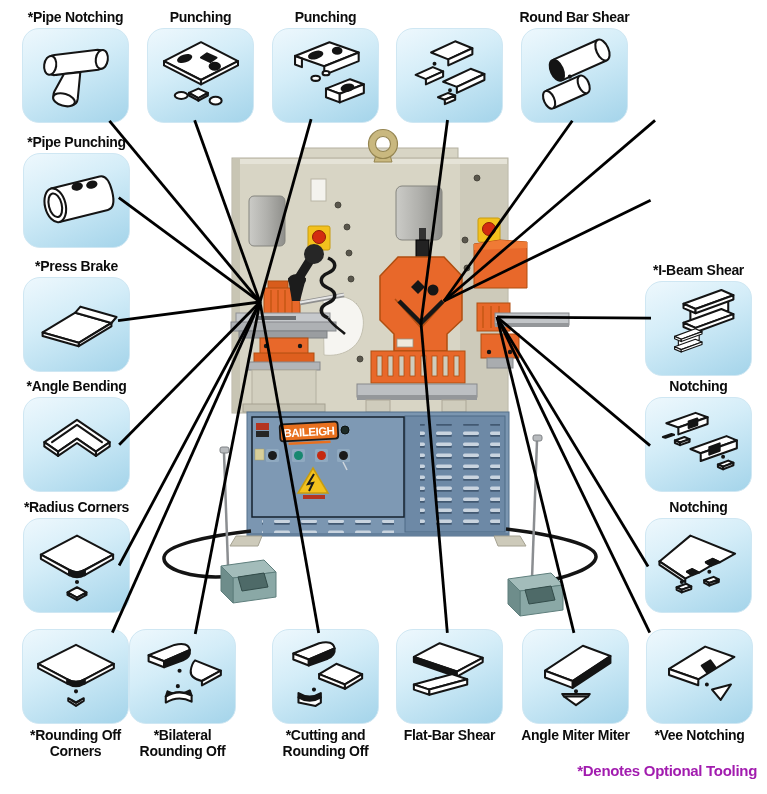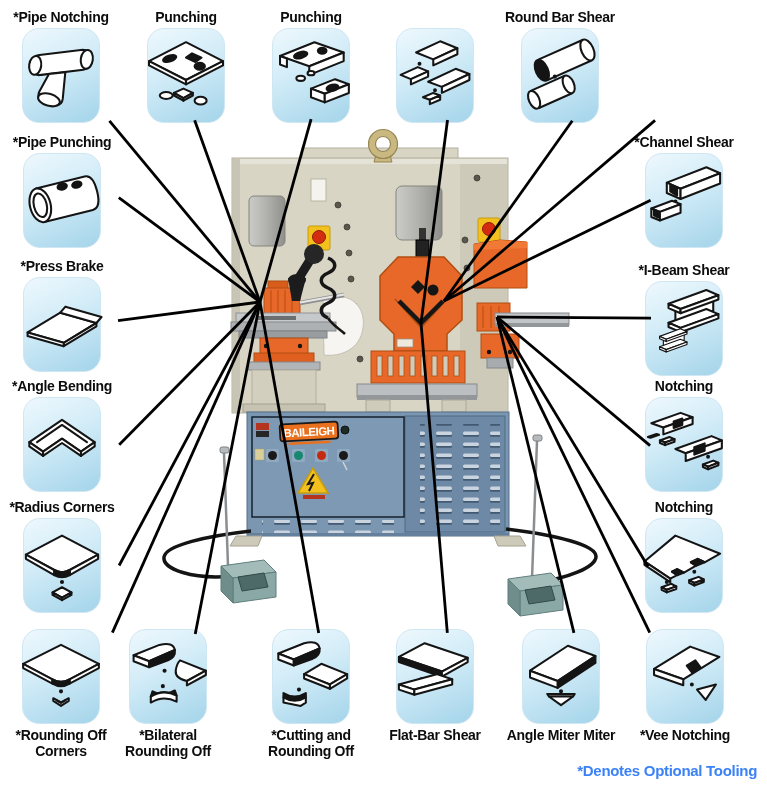--- a/index.html
+++ b/index.html
@@ -1,40 +1,40 @@
 <!DOCTYPE html>
 <html><head>
 <meta charset="utf-8">
 <style>
   html,body{margin:0;padding:0;background:#fff;}
   #stage{position:relative;width:767px;height:794px;overflow:hidden;background:#fff;
          font-family:"Liberation Sans",sans-serif;}
   #machine-svg{position:absolute;left:0;top:0;z-index:0;}
   #wires-svg{position:absolute;left:0;top:0;z-index:3;pointer-events:none;}
-  .tile{position:absolute;width:78px;height:95px;z-index:2;}
+  .tile{position:absolute;width:107px;height:95px;z-index:2;}
   .tile-box{position:absolute;inset:0;border-radius:17px;
             background:linear-gradient(155deg,#eef8fd 0%,#d4edf8 40%,#a4d4ea 100%);
             border:1px solid #cfe7f3;display:flex;align-items:center;justify-content:center;}
   .tile-label{position:absolute;left:50%;transform:translateX(-50%);width:176px;text-align:center;
               font-weight:bold;font-size:14px;line-height:16px;letter-spacing:-0.3px;color:#0c0c0c;
               white-space:pre-line;}
   .label-above{bottom:calc(100% + 3px);}
   .label-below{top:calc(100% + 3px);}
   
   .pos-t0{left:22px;top:28px}.pos-t1{left:147px;top:28px}.pos-t2{left:272px;top:28px}
   .pos-t3{left:396px;top:28px}.pos-t4{left:521px;top:28px}.pos-t5{left:645px;top:28px}
   
   .pos-l0{left:23px;top:153px}.pos-l1{left:23px;top:277px}.pos-l2{left:23px;top:397px}.pos-l3{left:23px;top:518px}
   
   .pos-r0{left:645px;top:153px}.pos-r1{left:645px;top:281px}.pos-r2{left:645px;top:397px}.pos-r3{left:645px;top:518px}
   
   .pos-b0{left:22px;top:629px}.pos-b1{left:129px;top:629px}.pos-b2{left:272px;top:629px}
   .pos-b3{left:396px;top:629px}.pos-b4{left:522px;top:629px}.pos-b5{left:646px;top:629px}
   #footnote{position:absolute;left:565px;top:762px;width:192px;text-align:right;z-index:2;
-            font-weight:bold;font-size:15px;letter-spacing:-0.3px;color:#3b82f6;}
+            font-weight:bold;font-size:15px;letter-spacing:-0.3px;color:#a21caf;}
 </style>
 </head>
 <body>
 
 <div id="stage">
 
   <svg id="machine-svg" width="767" height="794" viewBox="0 0 767 794">
     <defs>
       <pattern id="vents" width="27" height="11" patternUnits="userSpaceOnUse">
         <rect x="4" y="2.5" width="16" height="3.4" rx="1.7" fill="#c9d4df"></rect>
@@ -372,38 +372,20 @@
               <path d="M59 52 Q50 57 41 52 L41 58 Q50 63 59 58 Z" fill="#141414"></path>
               <circle cx="50" cy="66" r="1.2" fill="#141414"></circle>
               <polygon points="50,72 61,78 50,84 39,78"></polygon>
               <path d="M39 78 L39 81 L50 87 L50 84 Z"></path>
               <path d="M61 78 L61 81 L50 87 L50 84 Z"></path>
             </g>
           </svg></div>
       </div>
   </div>
 
-  <div class="tile pos-r0">
-    <div class="tile-label label-above">*Channel Shear</div>
-    <div class="tile-box">
-        <div><svg viewBox="0 0 100 90" width="86" height="78">
-            <g fill="#fff" stroke="#141414" stroke-width="2.4" stroke-linejoin="round" stroke-linecap="round">
-              <polygon points="30,26 76,8 92,15 46,33"></polygon>
-              <polygon points="30,26 46,33 46,45 30,38"></polygon>
-              <polygon points="46,33 92,15 92,27 46,45"></polygon>
-              <path d="M34 29 L42 33 L42 41 L34 36 Z" fill="#141414"></path>
-              <circle cx="40" cy="48" r="1.2" fill="#141414"></circle>
-              <polygon points="12,56 36,47 46,51 22,60"></polygon>
-              <polygon points="12,56 22,60 22,70 12,66"></polygon>
-              <polygon points="22,60 46,51 46,61 22,70"></polygon>
-              <path d="M15 58.5 L20 60.5 L20 66.5 L15 64 Z" fill="#141414"></path>
-            </g>
-          </svg></div>
-      </div>
-  </div>
   <div class="tile pos-r1">
     <div class="tile-label label-above">*I-Beam Shear</div>
     <div class="tile-box">
         <div><svg viewBox="0 0 100 90" width="86" height="78">
             <g fill="#fff" stroke="#141414" stroke-width="2.4" stroke-linejoin="round" stroke-linecap="round">
               <polygon points="40,24 84,8 84,26 40,42"></polygon>
               <polygon points="32,18 76,2 90,8 46,24"></polygon>
               <polygon points="32,18 46,24 46,29 32,23"></polygon>
               <polygon points="46,24 90,8 90,13 46,29"></polygon>
               <polygon points="32,40 76,24 90,30 46,46"></polygon>

